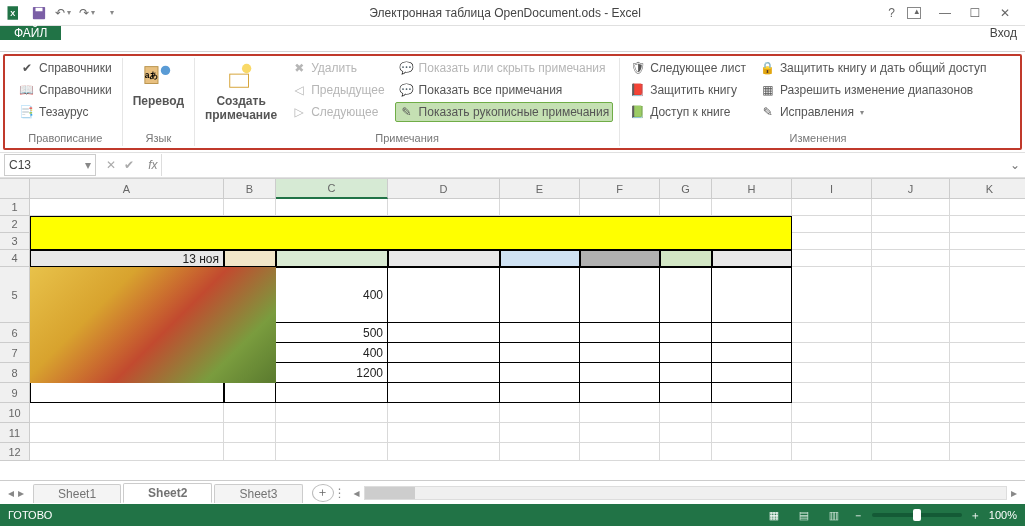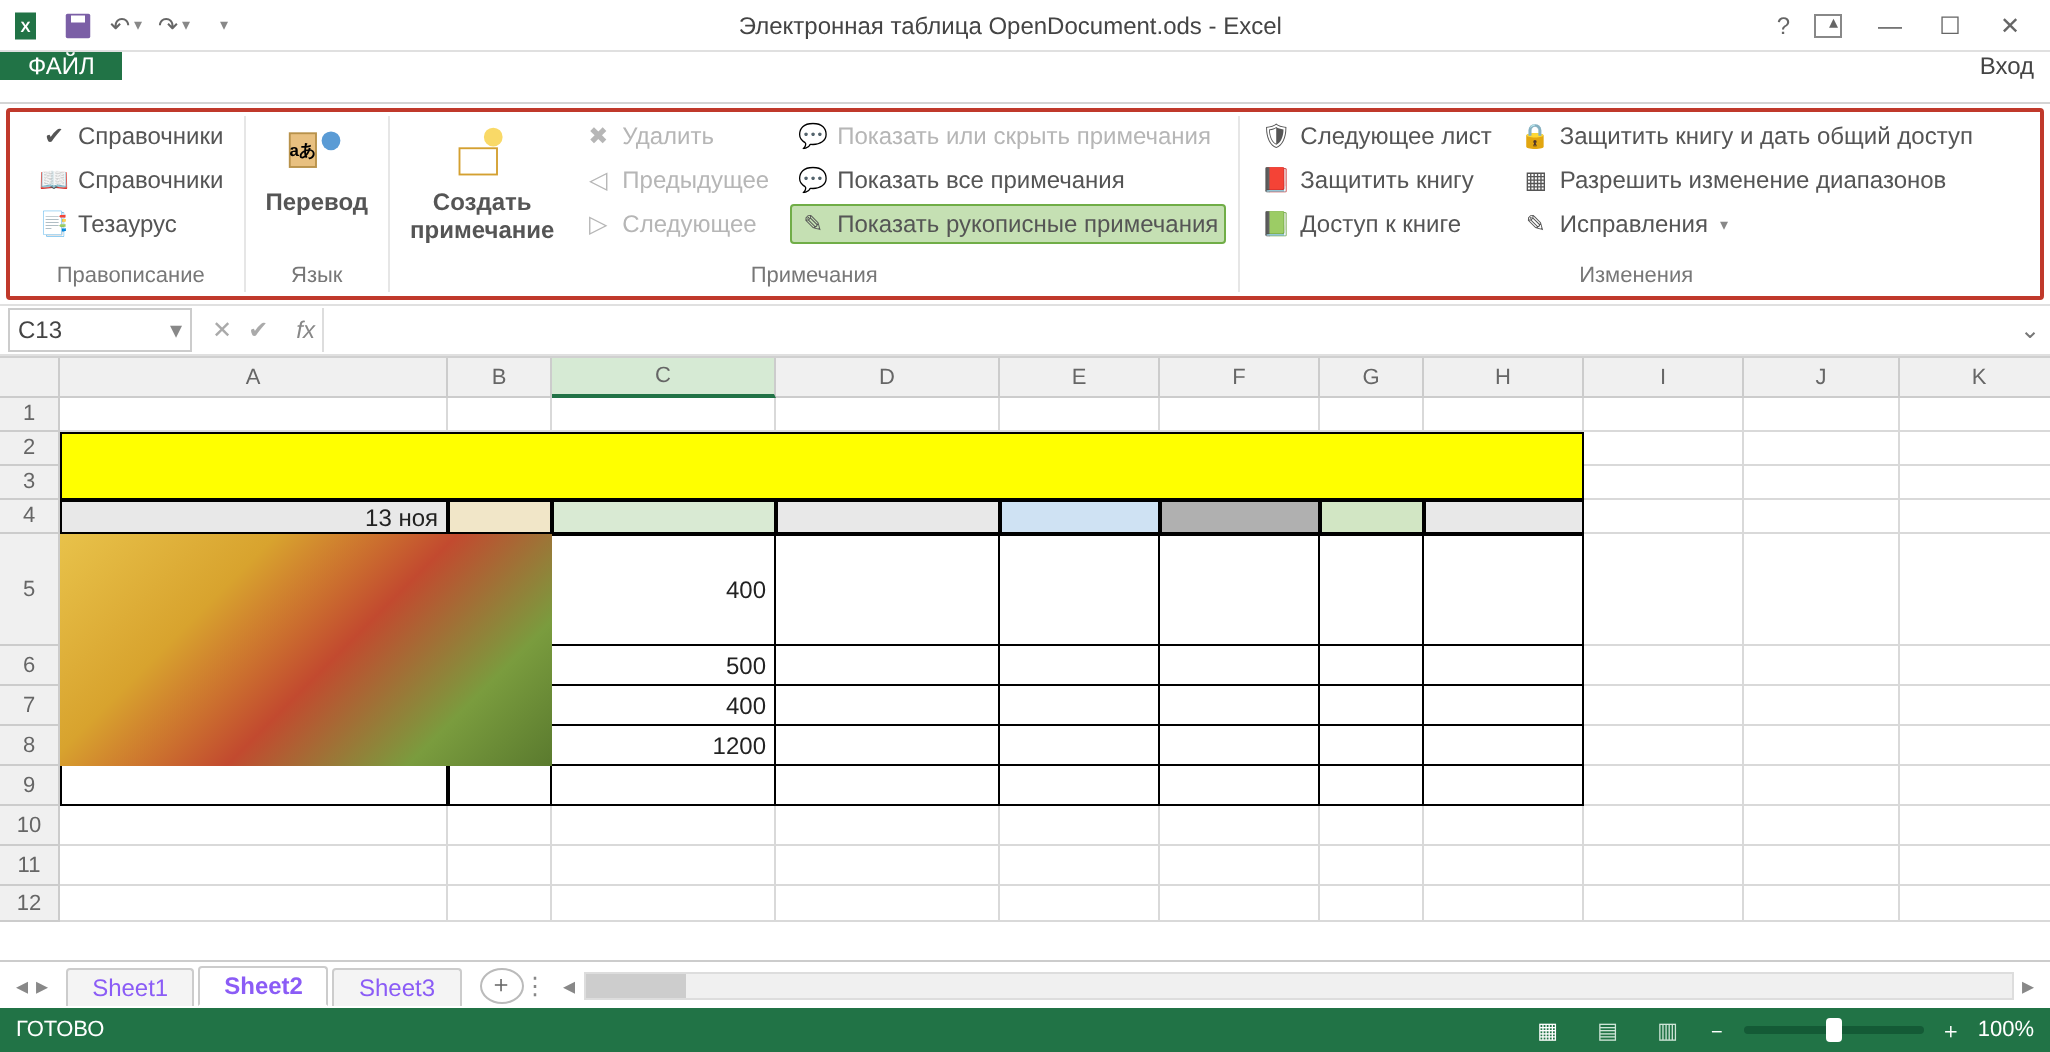--- a/index.html
+++ b/index.html
@@ -41,21 +41,21 @@
 .colheads{display:flex;}
 .ch{height:20px;background:#f0f0f0;border-right:1px solid #ccc;border-bottom:1px solid #ccc;display:flex;align-items:center;justify-content:center;color:#666;font-size:11px;}
 .ch.sel{background:#d6ead4;border-bottom:2px solid #217346;}
 .rowheads{display:flex;flex-direction:column;}
 .rh{width:30px;background:#f0f0f0;border-right:1px solid #ccc;border-bottom:1px solid #ccc;display:flex;align-items:center;justify-content:center;color:#666;font-size:11px;}
 .cells{position:relative;}
 .cellrow{display:flex;}
 .cell{border-right:1px solid #d9d9d9;border-bottom:1px solid #d9d9d9;display:flex;align-items:center;justify-content:flex-end;padding:0 4px;font-size:12px;color:#222;background:#fff;}
 .sheet-tabs-row{height:24px;border-top:1px solid #ccc;display:flex;align-items:center;background:#fff;}
 .sheet-nav{display:flex;gap:4px;padding:0 8px;color:#888;}
-.sheet-tab{padding:2px 12px;border:1px solid #ccc;border-bottom:none;border-top-left-radius:2px;border-top-right-radius:2px;font-size:12px;color:#8b5cf6;margin:0 1px;background:#f4f4f4;}
+.sheet-tab{padding:2px 24px;border:1px solid #ccc;border-bottom:none;border-top-left-radius:2px;border-top-right-radius:2px;font-size:12px;color:#737373;margin:0 1px;background:#f4f4f4;}
 .sheet-tab.active{background:#fff;font-weight:bold;border-bottom:1px solid #fff;}
 .add-sheet{width:22px;height:18px;border:1px solid #bbb;border-radius:50%;display:flex;align-items:center;justify-content:center;margin-left:8px;color:#666;}
 .hscroll{flex:1;display:flex;align-items:center;padding:0 8px;}
 .hscroll-track{flex:1;height:14px;background:#f0f0f0;border:1px solid #ddd;margin:0 4px;position:relative;}
 .hscroll-thumb{position:absolute;left:0;top:0;bottom:0;width:50px;background:#cdcdcd;}
 .statusbar{height:22px;background:#217346;color:#fff;display:flex;align-items:center;padding:0 8px;font-size:11px;}
 .status-right{margin-left:auto;display:flex;align-items:center;gap:8px;}
 .viewbtn{width:22px;height:16px;display:flex;align-items:center;justify-content:center;color:#cfe6d8;}
 .viewbtn.active{color:#fff;}
 .zoom-track{width:90px;height:4px;background:#145a36;position:relative;border-radius:2px;}

